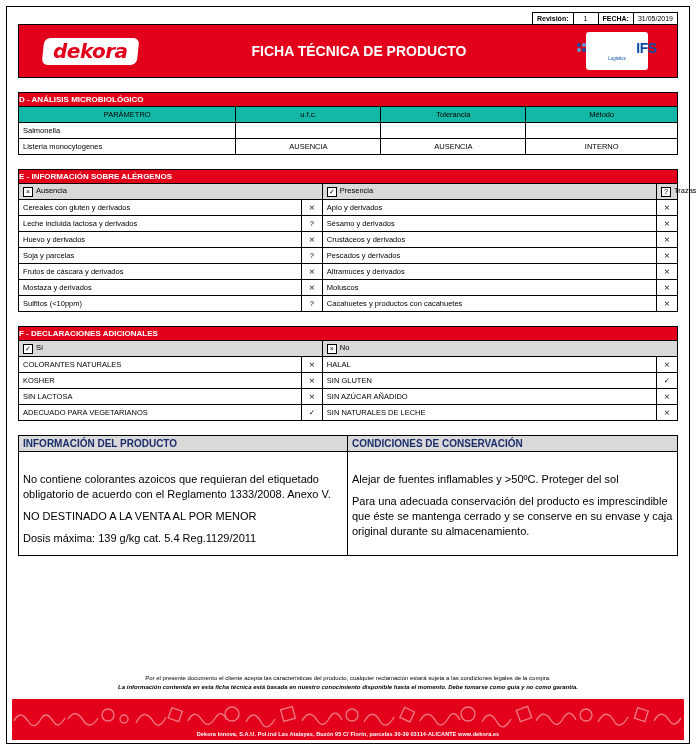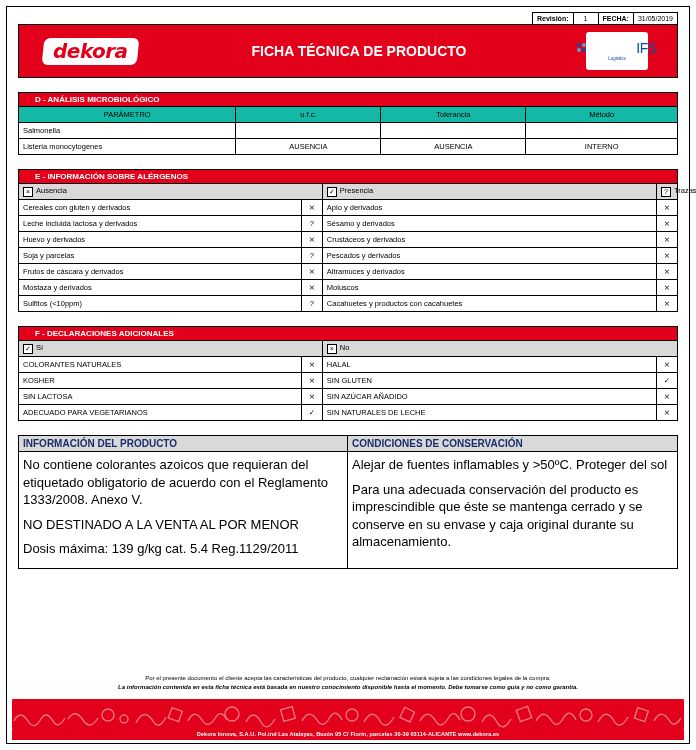--- a/index.html
+++ b/index.html
@@ -134,40 +134,40 @@
     grid-gap: 1px;
   }
   .ifs-dots i {
     display: block;
     width: 4px; height: 4px;
     border-radius: 50%;
     background: #0b4da2;
   }
   .ifs-dots i.lt { background: #5b9bd5; }
   .ifs-word {
-    font-weight: normal;
+    font-weight: bold;
     font-size: 14px;
     color: #0b4da2;
     letter-spacing: -0.5px;
     margin-left: 48px;
   }
   .ifs-sub {
     font-size: 4.5px;
     color: #0b4da2;
     margin-top: 2px;
   }
 
   
   .section { margin-top: 14px; }
   .sec-head {
     background: #e2001a;
     color: #fff;
     font-weight: bold;
     font-size: 8px;
-    padding: 2px 16px;
+    padding: 2px 0;
     border: 1px solid #000;
     border-bottom: none;
   }
   table.grid {
     border-collapse: collapse;
     width: 100%;
     table-layout: fixed;
   }
   table.grid td, table.grid th {
     border: 1px solid #000;
@@ -223,23 +223,23 @@
   .info-col.left { border-right: 1px solid #000; }
   .info-head {
     background: #d9d9d9;
     font-weight: bold;
     font-size: 10px;
     padding: 2px 4px;
     border-bottom: 1px solid #000;
     color: #1a2d6b;
   }
   .info-body {
-    padding: 4px 4px 10px 4px;
+    padding: 20px 4px 10px 4px;
     min-height: 72px;
-    font-size: 13px;
+    font-size: 11px;
     line-height: 1.35;
   }
   .info-body p { margin: 0 0 7px 0; }
   .info-body p:last-child { margin-bottom: 0; }
 
   
   .footer {
     position: absolute;
     left: 12px;
     right: 12px;

